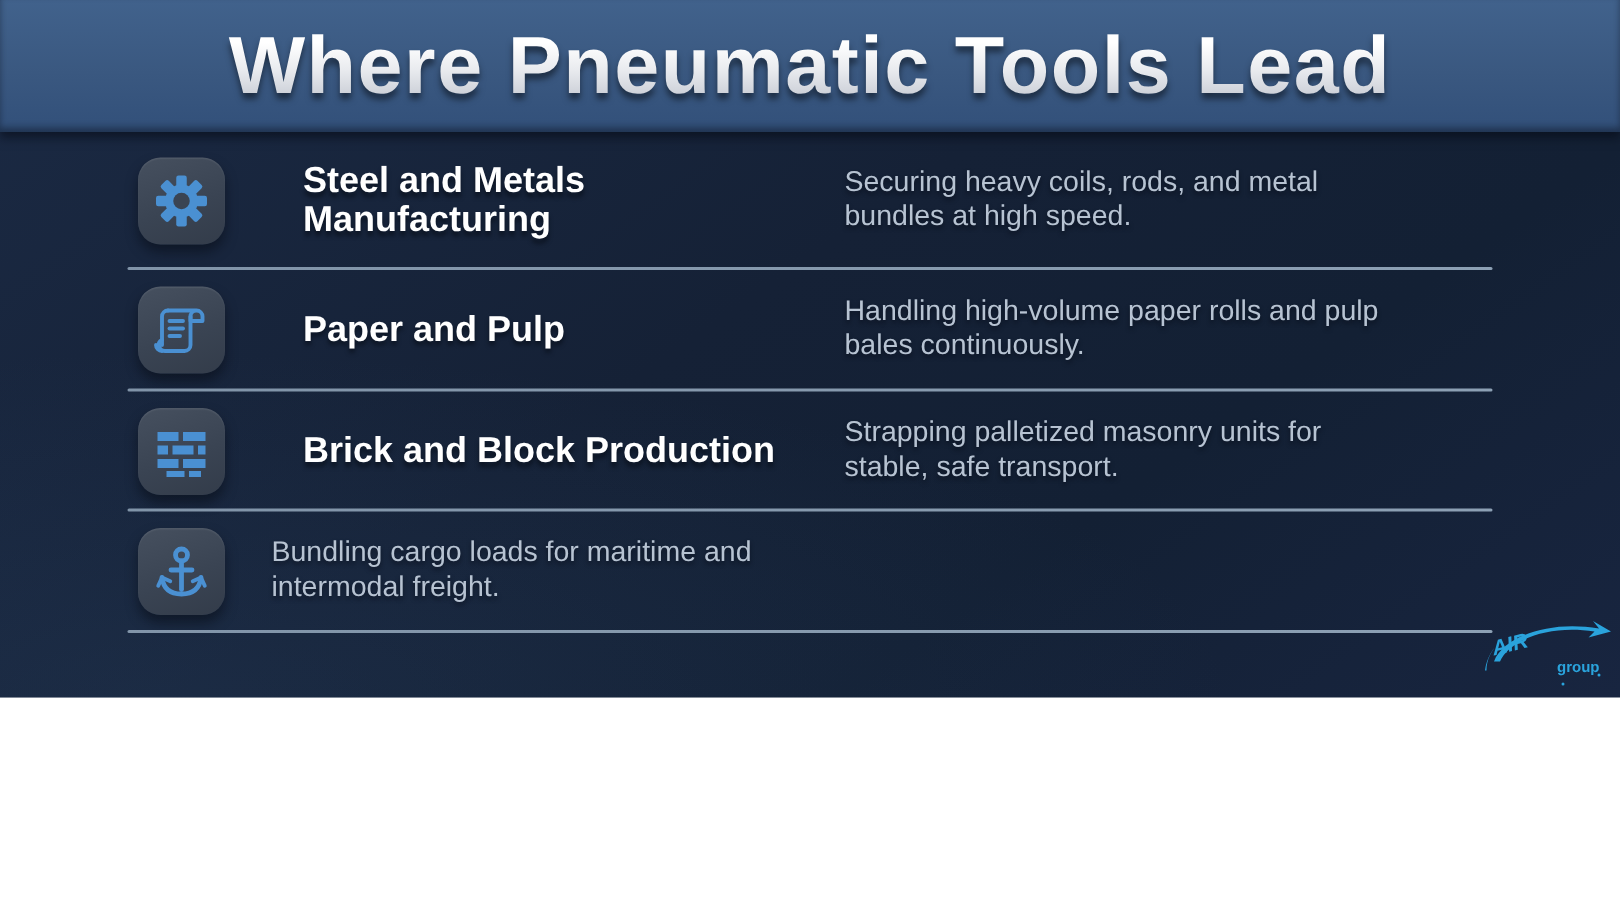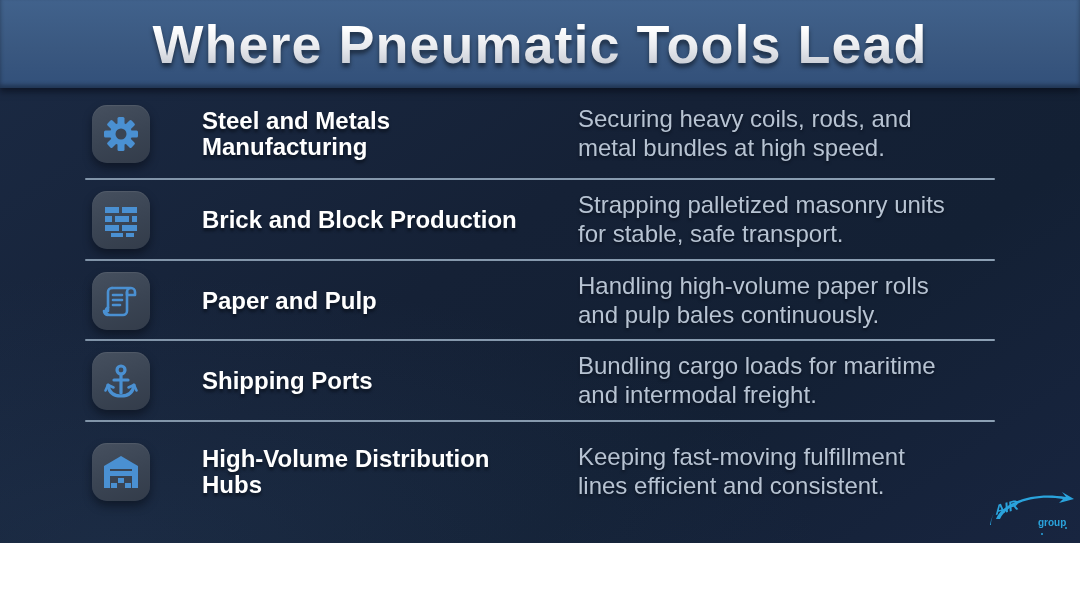--- a/index.html
+++ b/index.html
@@ -2,21 +2,21 @@
 <html><head>
 <meta charset="utf-8">
 <style>
   * { margin:0; padding:0; box-sizing:border-box; }
   html,body { width:1080px; height:603px; }
   body {
     font-family:"Liberation Sans", "DejaVu Sans", sans-serif;
     overflow:hidden;
   }
   .canvas {
-    position:relative; width:1080px; height:543px;
+    position:relative; width:1080px; height:465px;
     background:
       radial-gradient(120% 90% at 10% 100%, rgba(46,74,110,0.25) 0%, rgba(0,0,0,0) 55%),
       linear-gradient(145deg, #1b2a44 0%, #152136 45%, #132034 70%, #182540 100%);
   }
 
   
   .header {
     position:relative; height:88px;
     background:linear-gradient(180deg, #41628c 0%, #3a5880 55%, #32507a 100%);
     box-shadow:0 4px 6px rgba(5,10,20,0.55), inset 0 -3px 4px rgba(10,18,32,0.45);
@@ -48,22 +48,22 @@
     box-shadow:0 5px 8px rgba(5,10,18,0.5), inset 0 1px 1px rgba(255,255,255,0.08);
     display:flex; align-items:center; justify-content:center;
   }
   .tile svg { display:block; }
   .row-title {
     width:330px; margin-left:52px;
     font-size:24px; font-weight:bold; color:#ffffff; line-height:1.1;
     text-shadow:0 3px 3px rgba(5,10,18,0.6);
   }
   .row-desc {
-    width:370px; margin-left:46px;
-    font-size:24px; color:#b7c3d2; line-height:1.2;
+    width:370px; margin-left:31px;
+    font-size:19px; color:#b7c3d2; line-height:1.2;
     text-shadow:0 2px 3px rgba(5,10,18,0.55);
   }
 
   
   .logo { position:absolute; right:6px; bottom:6px; width:92px; height:56px; }
   .logo svg { width:92px; height:56px; display:block; }
 </style>
 </head>
 <body>
 
@@ -94,83 +94,68 @@
           <circle cx="20" cy="20" r="5.5" fill="#3a4453"></circle>
         </svg>
       </div>
       <div class="row-title">Steel and Metals Manufacturing</div>
       <div class="row-desc">Securing heavy coils, rods, and metal bundles at high speed.</div>
     </div>
 
 
     <div class="row">
       <div class="tile">
+        <svg width="40" height="40" viewBox="0 0 40 40" fill="none" stroke="#4a90d2" stroke-width="2.6" stroke-linecap="round" stroke-linejoin="round">
+          <path d="M11 7 H30 a4 4 0 0 1 4 4 v3 h-8 v-3 a4 4 0 0 1 4 -4"></path>
+          <path d="M11 7 a4 4 0 0 0 -4 4 v19"></path>
+          <path d="M26 11 v19 a4 4 0 0 1 -4 4 H9 a4 4 0 0 1 -2 -7.5"></path>
+          <path d="M3 30 a4 4 0 0 0 4 4"></path>
+          <line x1="12" y1="14" x2="21" y2="14"></line>
+          <line x1="12" y1="19" x2="21" y2="19"></line>
+          <line x1="12" y1="24" x2="19" y2="24"></line>
+        </svg>
+      </div>
+      <div class="row-title">Paper and Pulp</div>
+      <div class="row-desc">Handling high-volume paper rolls and pulp bales continuously.</div>
+    </div>
+
+    <div class="row">
+      <div class="tile">
         <svg width="40" height="40" viewBox="0 0 40 40">
           <g fill="#4a90d2">
             <rect x="4" y="7" width="14" height="6"></rect>
             <rect x="21" y="7" width="15" height="6"></rect>
             <rect x="4" y="16" width="7" height="6"></rect>
             <rect x="14" y="16" width="14" height="6"></rect>
             <rect x="31" y="16" width="5" height="6"></rect>
             <rect x="4" y="25" width="14" height="6"></rect>
             <rect x="21" y="25" width="15" height="6"></rect>
             <rect x="10" y="33" width="12" height="4"></rect>
             <rect x="25" y="33" width="8" height="4"></rect>
           </g>
         </svg>
       </div>
       <div class="row-title">Brick and Block Production</div>
       <div class="row-desc">Strapping palletized masonry units for stable, safe transport.</div>
     </div>
 
     <div class="row">
       <div class="tile">
-        <svg width="40" height="40" viewBox="0 0 40 40" fill="none" stroke="#4a90d2" stroke-width="2.6" stroke-linecap="round" stroke-linejoin="round">
-          <path d="M11 7 H30 a4 4 0 0 1 4 4 v3 h-8 v-3 a4 4 0 0 1 4 -4"></path>
-          <path d="M11 7 a4 4 0 0 0 -4 4 v19"></path>
-          <path d="M26 11 v19 a4 4 0 0 1 -4 4 H9 a4 4 0 0 1 -2 -7.5"></path>
-          <path d="M3 30 a4 4 0 0 0 4 4"></path>
-          <line x1="12" y1="14" x2="21" y2="14"></line>
-          <line x1="12" y1="19" x2="21" y2="19"></line>
-          <line x1="12" y1="24" x2="19" y2="24"></line>
-        </svg>
-      </div>
-      <div class="row-title">Paper and Pulp</div>
-      <div class="row-desc">Handling high-volume paper rolls and pulp bales continuously.</div>
-    </div>
-
-    <div class="row">
-      <div class="tile">
         <svg width="40" height="40" viewBox="0 0 40 40" fill="none" stroke="#4a90d2" stroke-width="3.2" stroke-linecap="round" stroke-linejoin="round">
           <circle cx="20" cy="9" r="4"></circle>
           <line x1="20" y1="13" x2="20" y2="32"></line>
           <line x1="13" y1="19" x2="27" y2="19"></line>
           <path d="M7 24 c1 8 6 11 13 11 c7 0 12 -3 13 -11"></path>
           <path d="M7 24 l-2.5 5.5 M7 24 l5.5 2.5" stroke-width="2.6"></path>
           <path d="M33 24 l2.5 5.5 M33 24 l-5.5 2.5" stroke-width="2.6"></path>
         </svg>
       </div>
-      <div class="row-title">Shipping Ports</div>
       <div class="row-desc">Bundling cargo loads for maritime and intermodal freight.</div>
     </div>
 
-    <div class="row last">
-      <div class="tile">
-        <svg width="40" height="40" viewBox="0 0 40 40">
-          <path d="M20 4 L37 14 V36 H3 V14 Z" fill="#4a90d2"></path>
-          <rect x="9" y="17" width="22" height="19" fill="#3a4453"></rect>
-          <rect x="9" y="19" width="22" height="5" fill="#4a90d2"></rect>
-          <rect x="17" y="26" width="6" height="5" fill="#4a90d2"></rect>
-          <rect x="10" y="31" width="6" height="5" fill="#4a90d2"></rect>
-          <rect x="24" y="31" width="6" height="5" fill="#4a90d2"></rect>
-        </svg>
-      </div>
-      <div class="row-title">High-Volume Distribution Hubs</div>
-      <div class="row-desc">Keeping fast-moving fulfillment lines efficient and consistent.</div>
-    </div>
 
   </div>
 
   <div class="logo">
     <svg viewBox="0 0 92 56">
       <path d="M14 38 C 20 22, 50 10, 84 16 L 80 11 L 92 18 L 77 22 L 81 18 C 50 13, 24 24, 18 38 Z" fill="#2aa3dc"></path>
       <path d="M8 44 C 9 36, 13 29, 19 24 C 12 30, 9 37, 9 44 Z" fill="#2aa3dc"></path>
       <text x="14" y="34" font-size="14" font-style="italic" font-weight="bold" fill="#2aa3dc" transform="rotate(-14 14 34)">AIR</text>
       <text x="56" y="45" font-size="10" font-weight="bold" fill="#2aa3dc">group</text>
       <circle cx="84" cy="47" r="1" fill="#2aa3dc"></circle>

